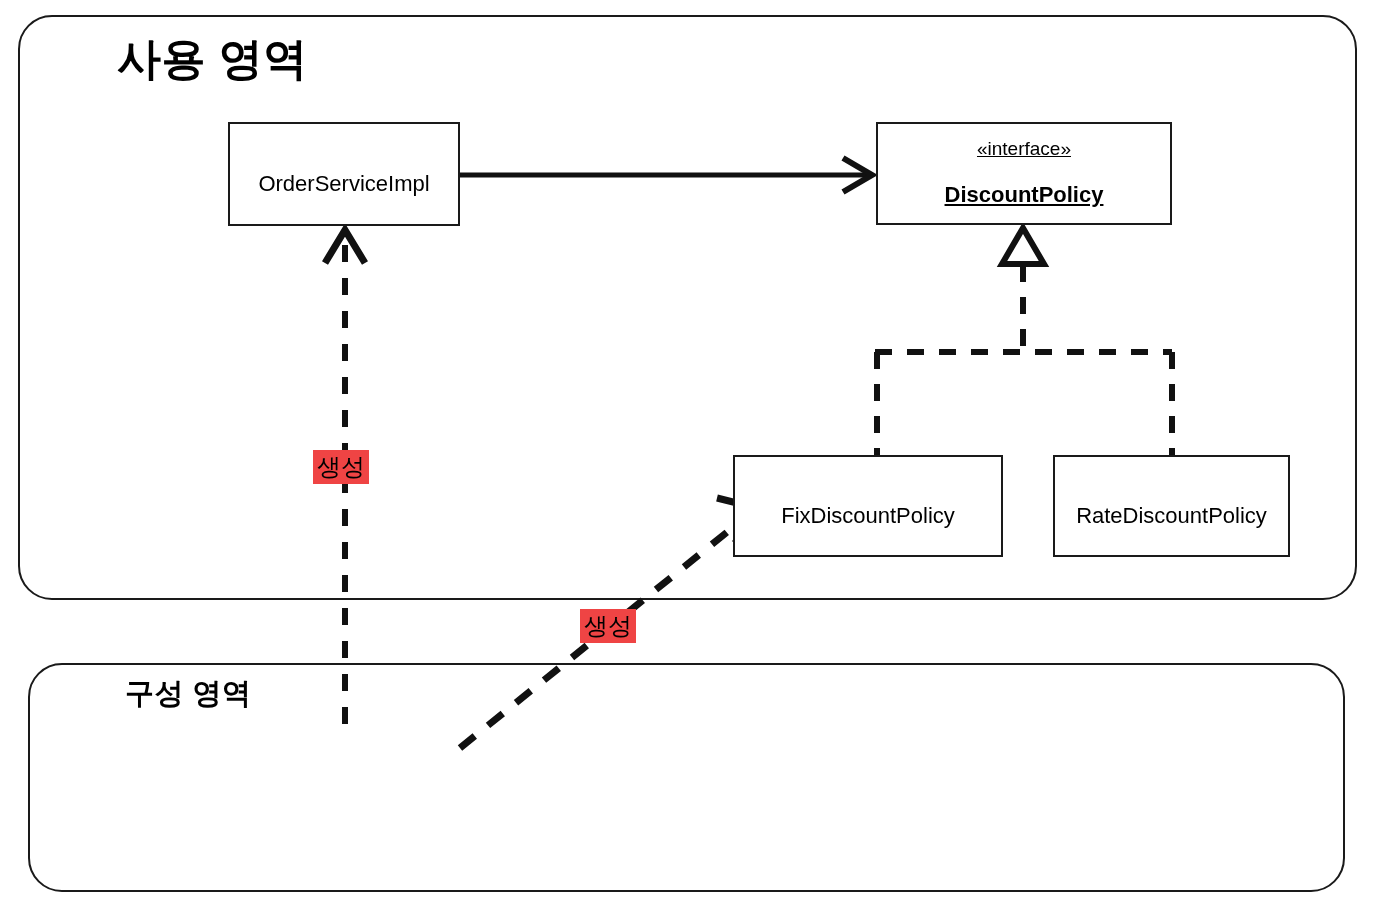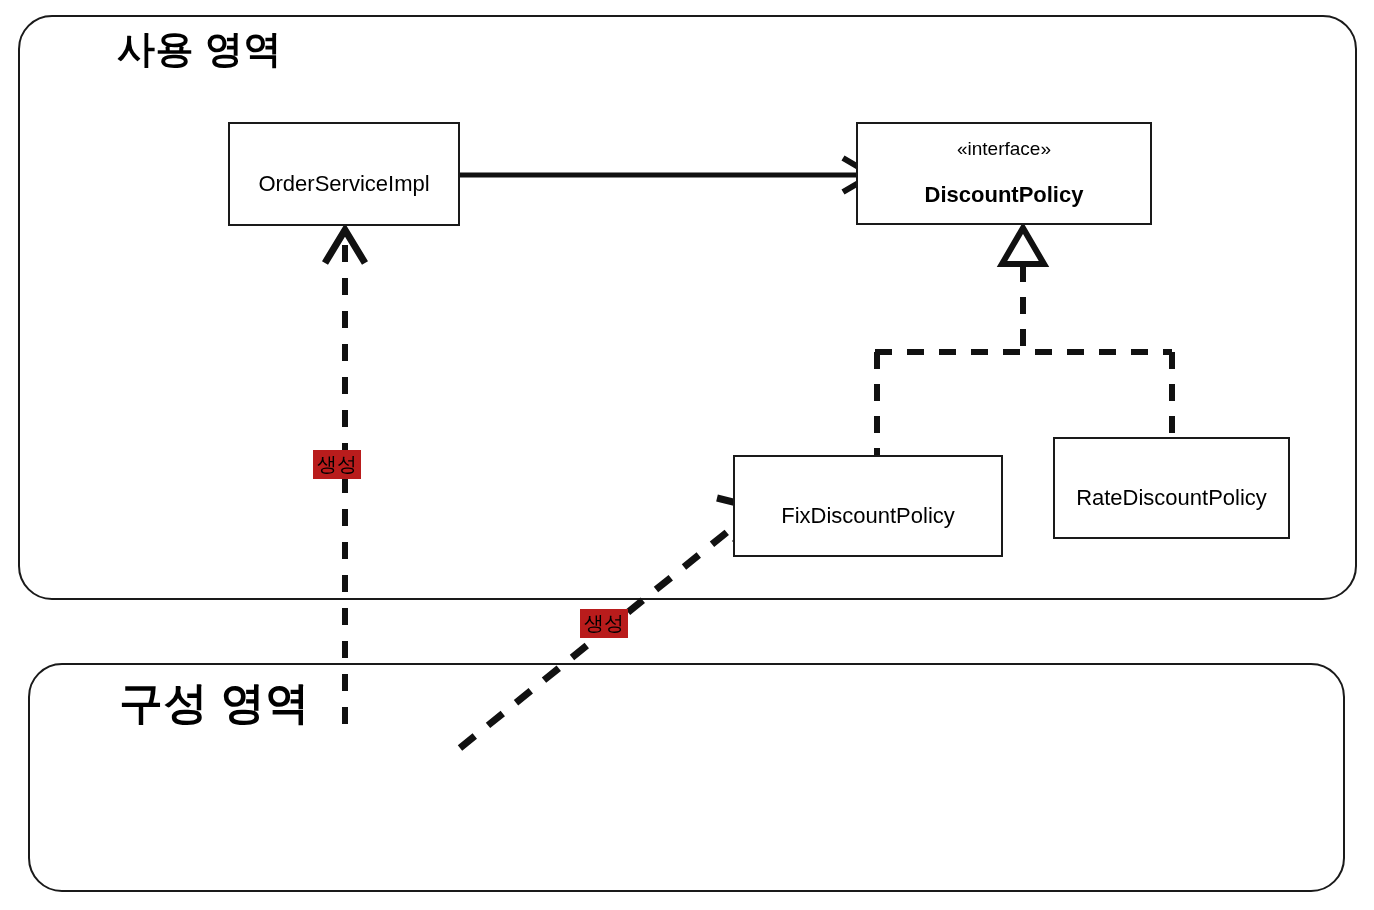--- a/index.html
+++ b/index.html
@@ -65,37 +65,37 @@
     font-weight: normal;
     white-space: nowrap;
     margin-top: 20px;
   }
   .node.iface .nname {
     font-weight: bold;
   }
   
   .edge-label {
     position: absolute;
-    font-size: 20px;
+    font-size: 24px;
     color: #000000;
-    background: #b91c1c;
+    background: #ef4444;
     padding: 1px 4px;
     white-space: nowrap;
   }
 </style>
 </head>
 <body>
 
 <div id="canvas">
 
   <div class="region" style="left:18px; top:15px; width:1339px; height:585px;"></div>
-  <div class="region-title" style="left:117px; top:24px; font-size:38px;">사용 영역</div>
+  <div class="region-title" style="left:117px; top:30px; font-size:44px;">사용 영역</div>
 
   <div class="region" style="left:28px; top:663px; width:1317px; height:229px;"></div>
-  <div class="region-title" style="left:119px; top:674px; font-size:44px;">구성 영역</div>
+  <div class="region-title" style="left:125px; top:674px; font-size:29px;">구성 영역</div>
 
   <svg class="layer" viewBox="0 0 1374 910" preserveAspectRatio="none" aria-hidden="true">
 
     <g>
       <line x1="460" y1="175" x2="870" y2="175" stroke="#111111" stroke-width="5"></line>
       <polyline points="843,158 872,175 843,192" fill="none" stroke="#111111" stroke-width="6" stroke-linecap="butt" stroke-linejoin="miter"></polyline>
     </g>
 
     <g>
 
@@ -118,30 +118,30 @@
     <g>
       <line x1="460" y1="748" x2="752" y2="512" stroke="#111111" stroke-width="7" stroke-dasharray="19 17"></line>
       <polyline points="717,498 757,508 735,543" fill="none" stroke="#111111" stroke-width="7" stroke-linecap="butt" stroke-linejoin="miter"></polyline>
     </g>
   </svg>
 
   <div class="node" style="left:228px; top:122px; width:232px; height:104px;">
     <span class="nname">OrderServiceImpl</span>
   </div>
 
-  <div class="node iface" style="left:856px; top:122px; width:296px; height:103px;">
+  <div class="node iface" style="left:876px; top:122px; width:296px; height:103px;text-decoration:underline;">
     <span class="stereo">«interface»</span>
     <span class="nname">DiscountPolicy</span>
   </div>
 
   <div class="node" style="left:733px; top:455px; width:270px; height:102px;">
     <span class="nname">FixDiscountPolicy</span>
   </div>
 
-  <div class="node" style="left:1053px; top:437px; width:237px; height:102px;">
+  <div class="node" style="left:1053px; top:455px; width:237px; height:102px;">
     <span class="nname">RateDiscountPolicy</span>
   </div>
 
 
   <div class="edge-label" style="left:313px; top:450px;">생성</div>
 
   <div class="edge-label" style="left:580px; top:609px;">생성</div>
 
 </div>
 

